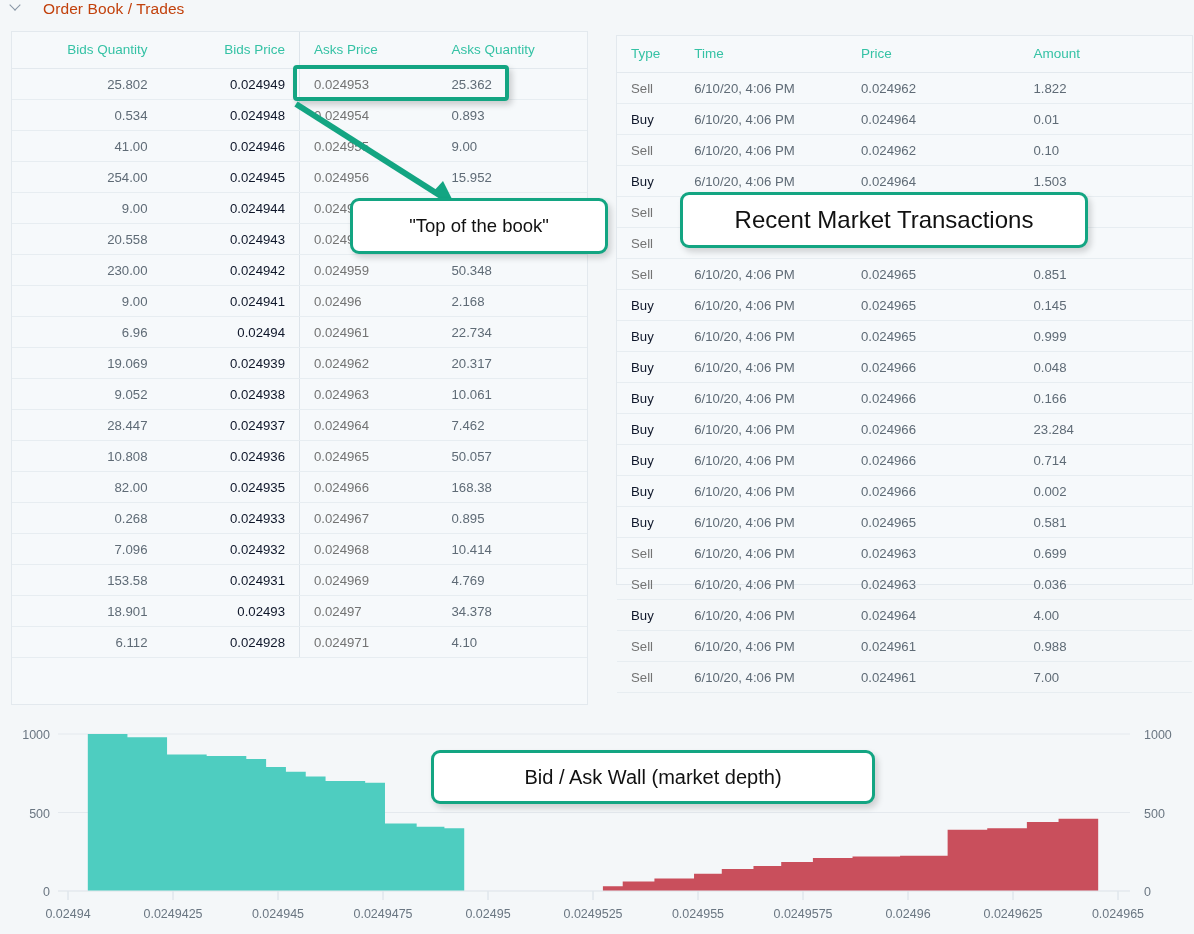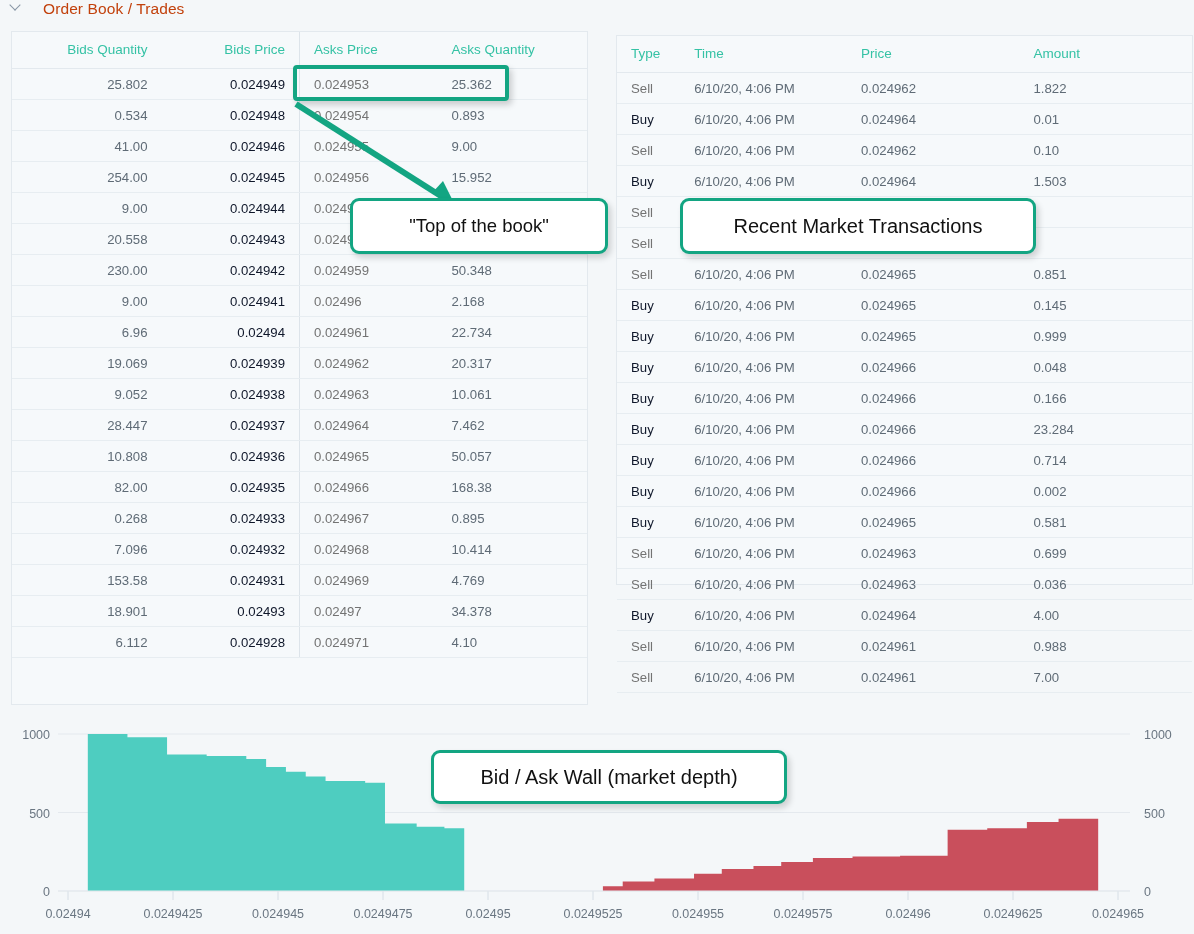--- a/index.html
+++ b/index.html
@@ -66,22 +66,22 @@
     position: absolute;
     background: #ffffff;
     border: 3.5px solid #13a582;
     border-radius: 9px;
     display: flex; align-items: center; justify-content: center;
     color: #111; font-size: 18.5px;
     box-shadow: 3px 4px 6px rgba(0,0,0,.16);
     z-index: 30;
   }
   #callout-top-of-book { left: 350px; top: 198px; width: 258px; height: 56px; }
-  #callout-recent-tx   { left: 680px; top: 198px; width: 356px; height: 56px; font-size: 20px; }
-  #callout-depth       { left: 431px; top: 750px; width: 356px; height: 54px; font-size: 20px; z-index: 30; text-align: right; }
+  #callout-recent-tx   { left: 680px; top: 192px; width: 408px; height: 56px; font-size: 24px; }
+  #callout-depth       { left: 431px; top: 750px; width: 444px; height: 54px; font-size: 20px; z-index: 30; text-align: right; }
 
   
   #tob-highlight {
     position: absolute; left: 293px; top: 65px; width: 216px; height: 36px;
     border: 4px solid #13a582; border-radius: 4px;
     box-shadow: 3px 4px 6px rgba(0,0,0,.18);
     z-index: 20; pointer-events: none;
   }
   #tob-arrow { position: absolute; left: 280px; top: 60px; width: 260px; height: 180px; z-index: 21; }
 

